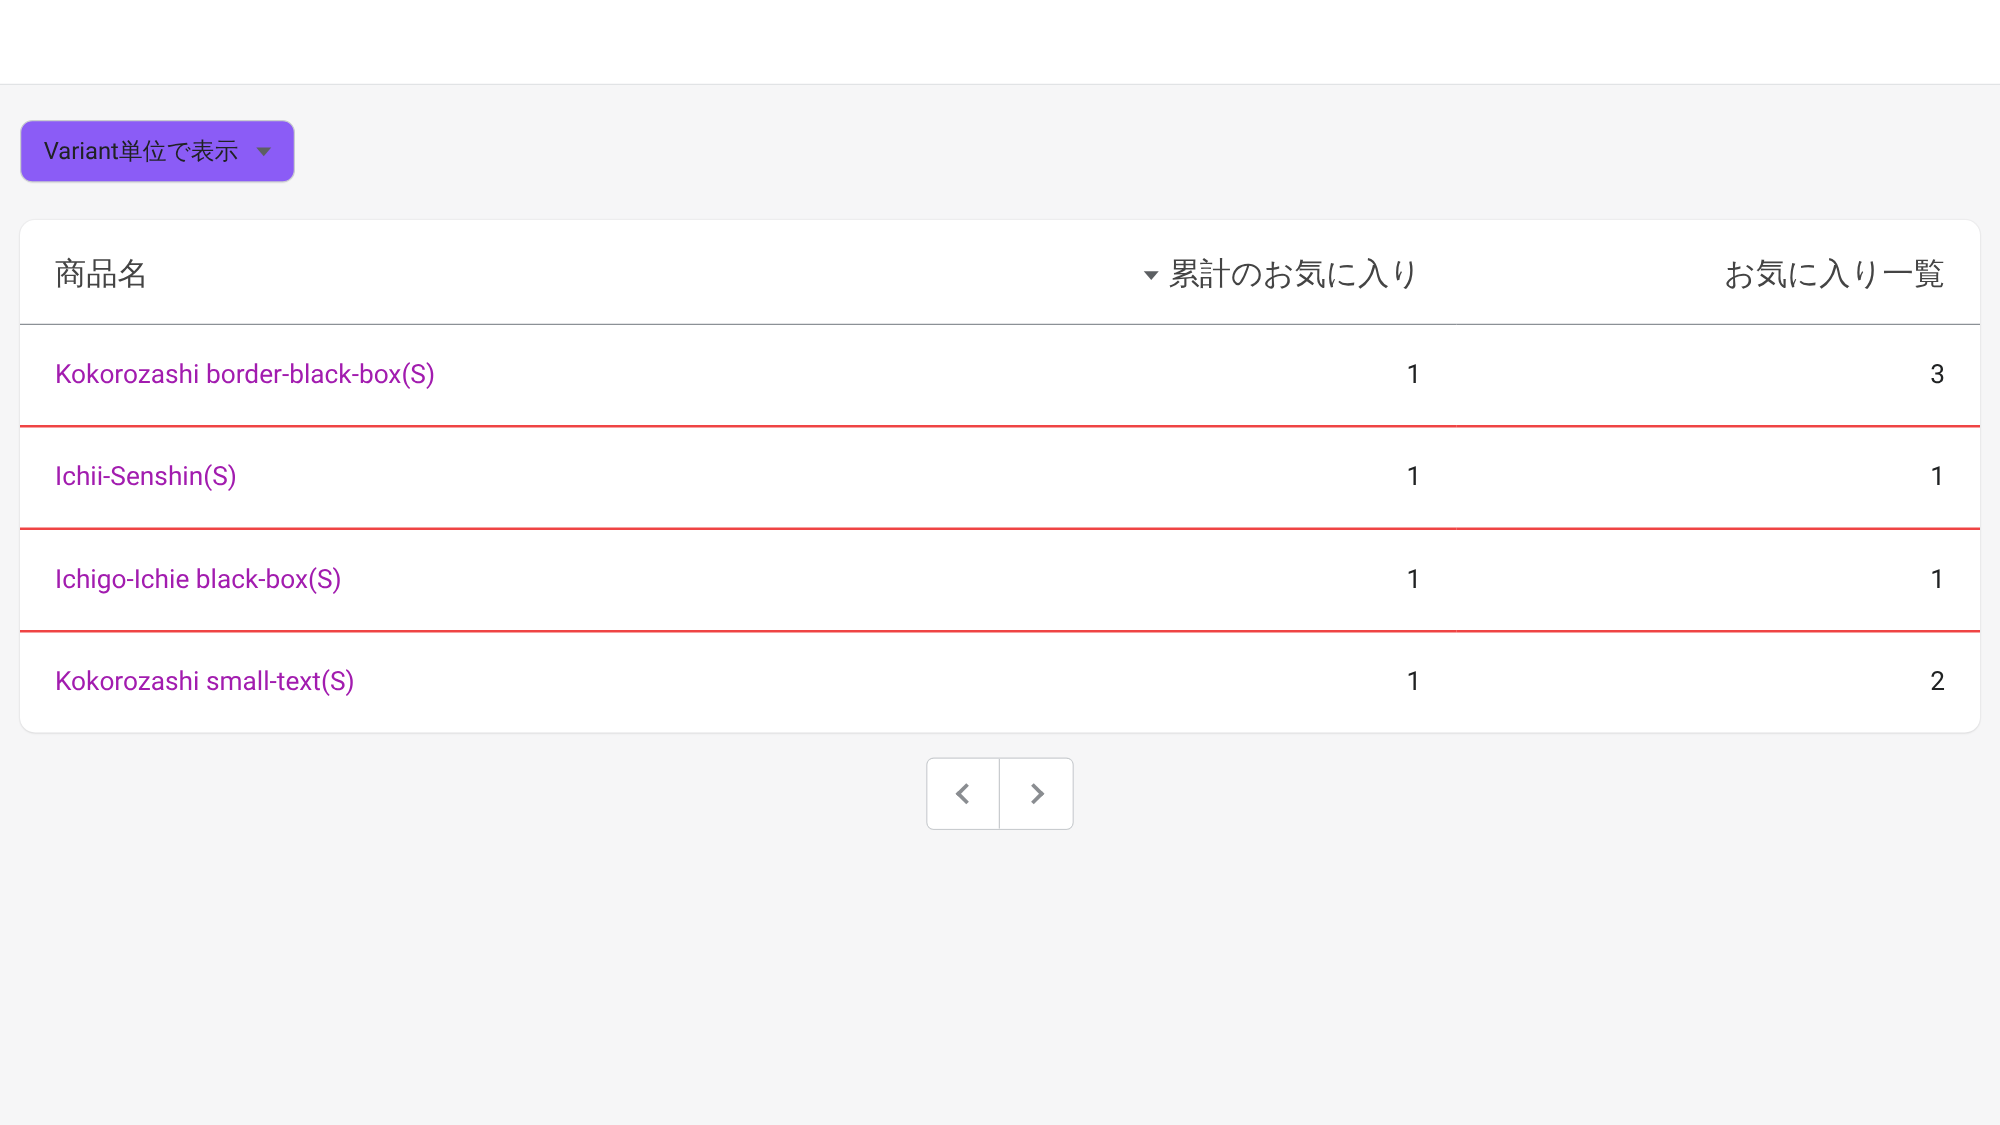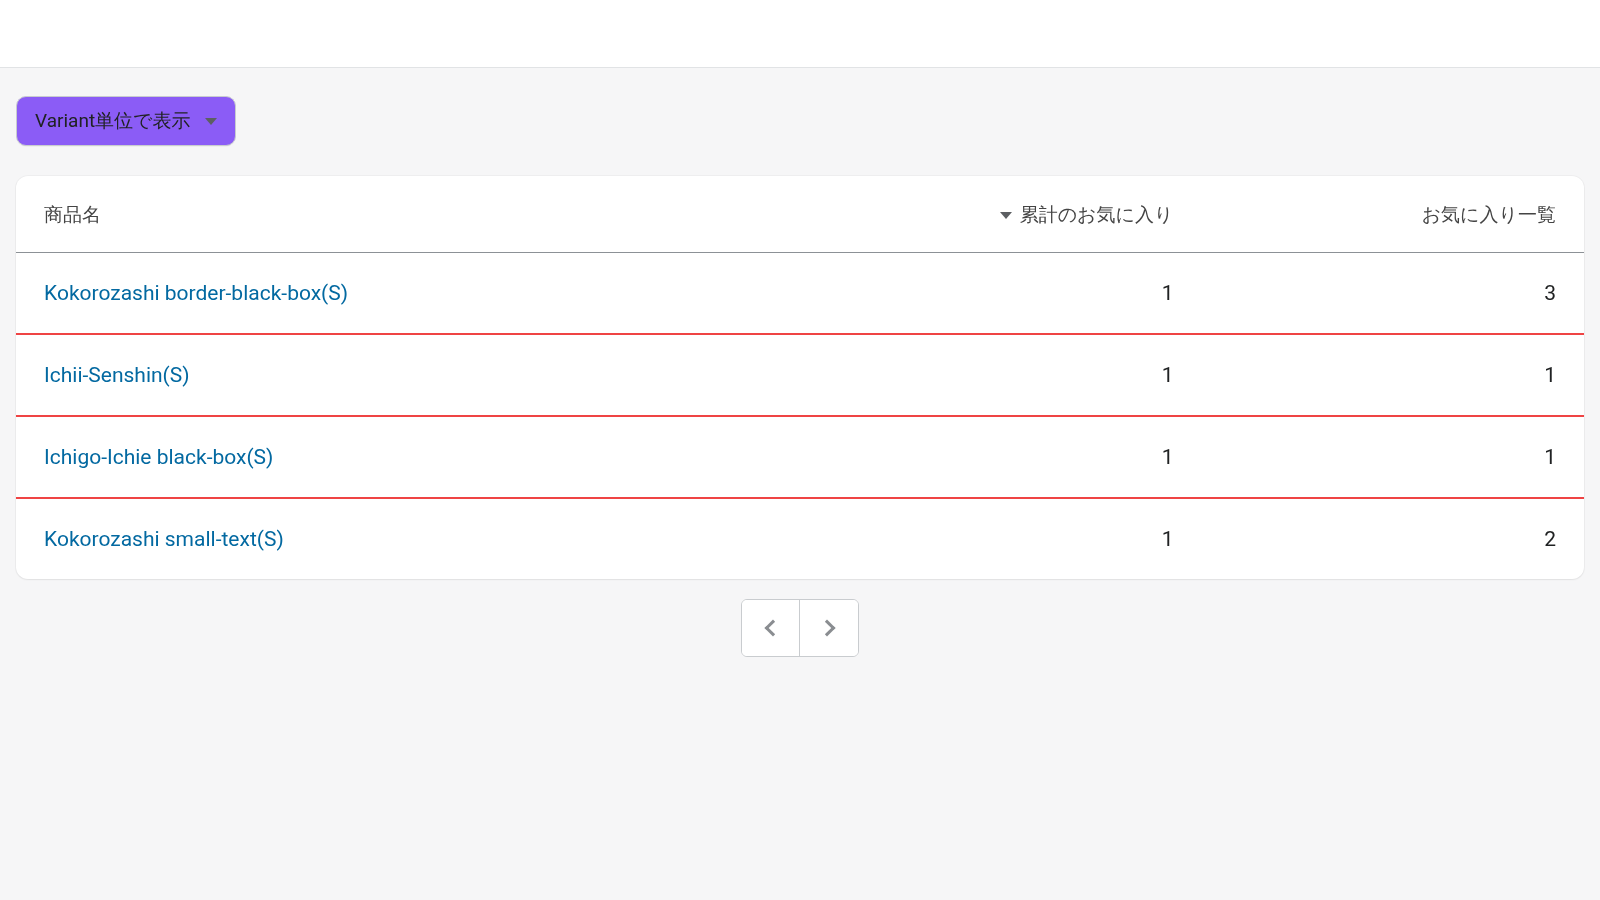--- a/index.html
+++ b/index.html
@@ -60,21 +60,21 @@
       box-shadow: 0 1px 2px rgba(0,0,0,0.06), 0 0 0 1px rgba(0,0,0,0.03);
       overflow: hidden;
     }
     table {
       width: 100%;
       border-collapse: collapse;
     }
     thead th {
       text-align: left;
       font-weight: 400;
-      font-size: 19px;
+      font-size: 25px;
       color: #444;
       padding: 26px 28px 24px 28px;
       border-bottom: 1px solid #8c9196;
     }
     thead th.col-current {
       text-align: right;
       white-space: nowrap;
     }
     thead th.col-total {
       text-align: right;
@@ -96,21 +96,21 @@
     }
     tbody tr:first-child {
       border-top: none;
     }
     tbody td {
       padding: 28px 28px;
       font-size: 21px;
       vertical-align: middle;
     }
     td.cell-name a {
-      color: #0369a1;
+      color: #a21caf;
       text-decoration: none;
     }
     td.cell-num {
       text-align: right;
       color: #202223;
     }
     td.cell-num.last { padding-right: 28px; }
 
     .pagination {
       display: flex;

